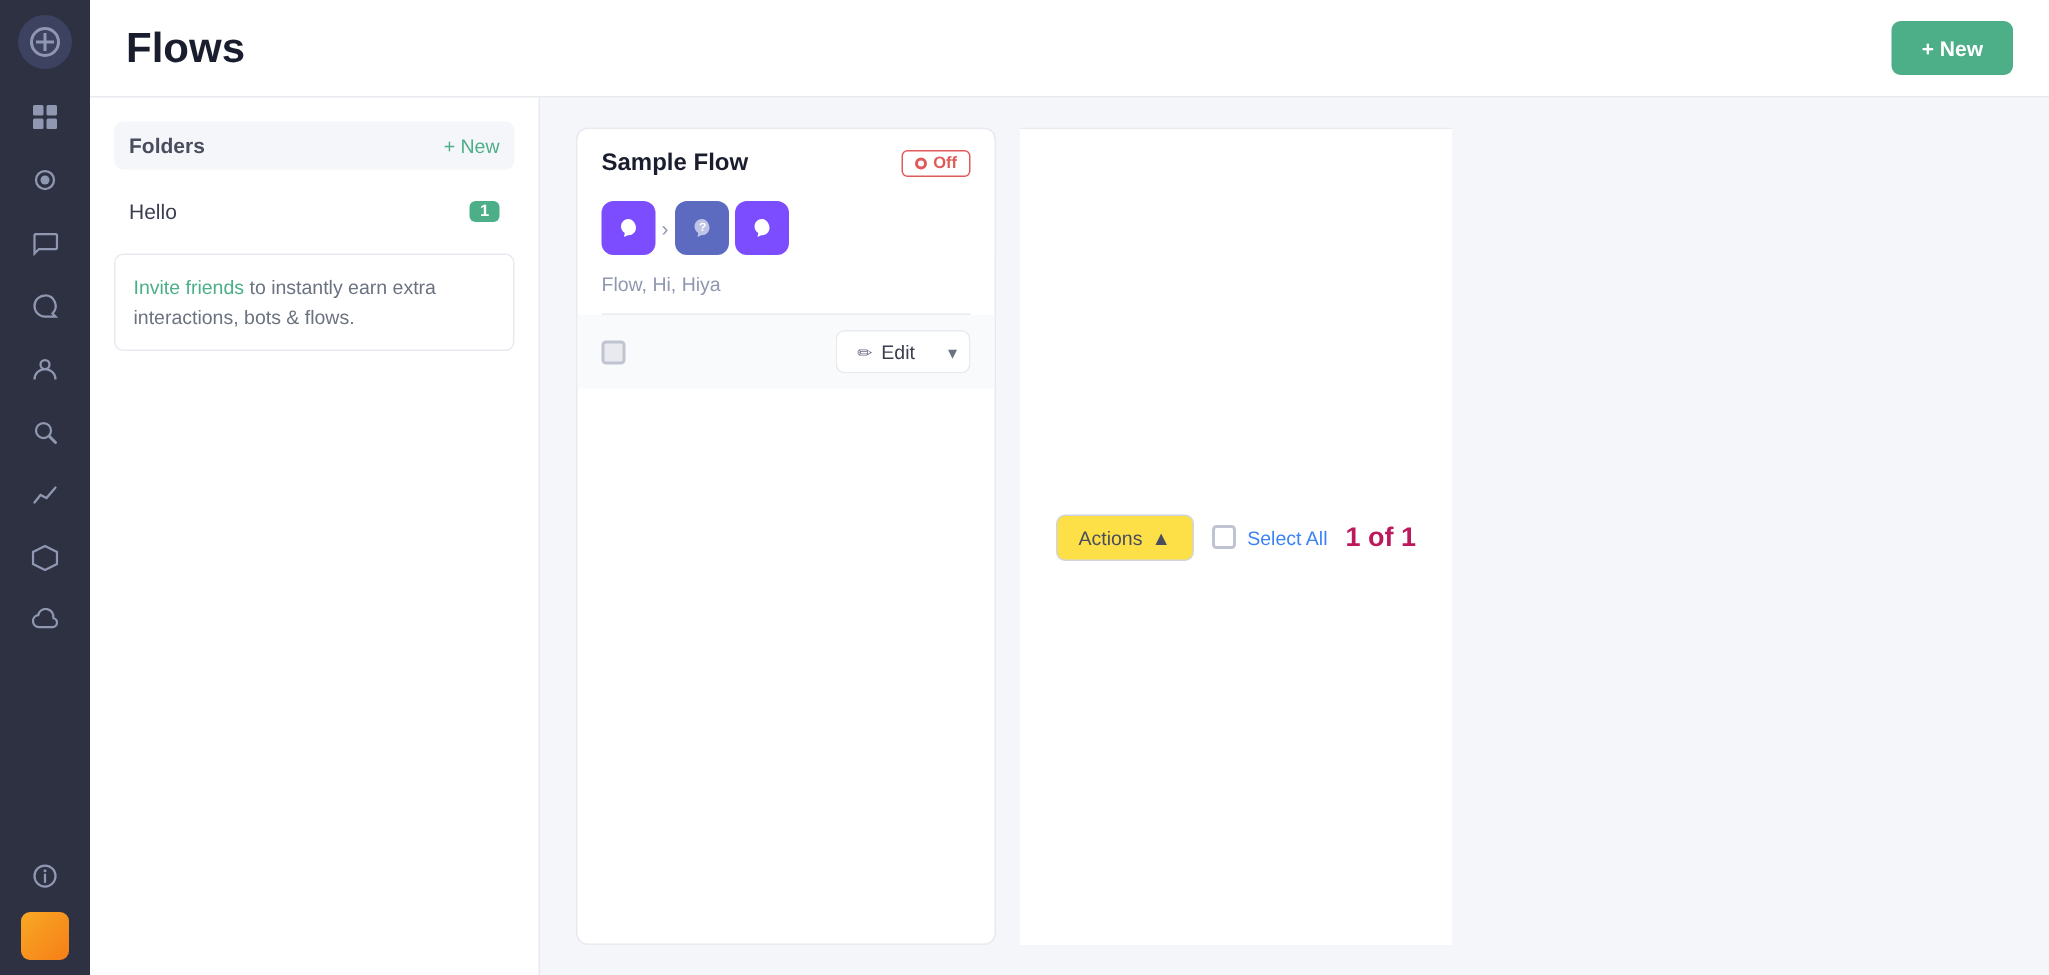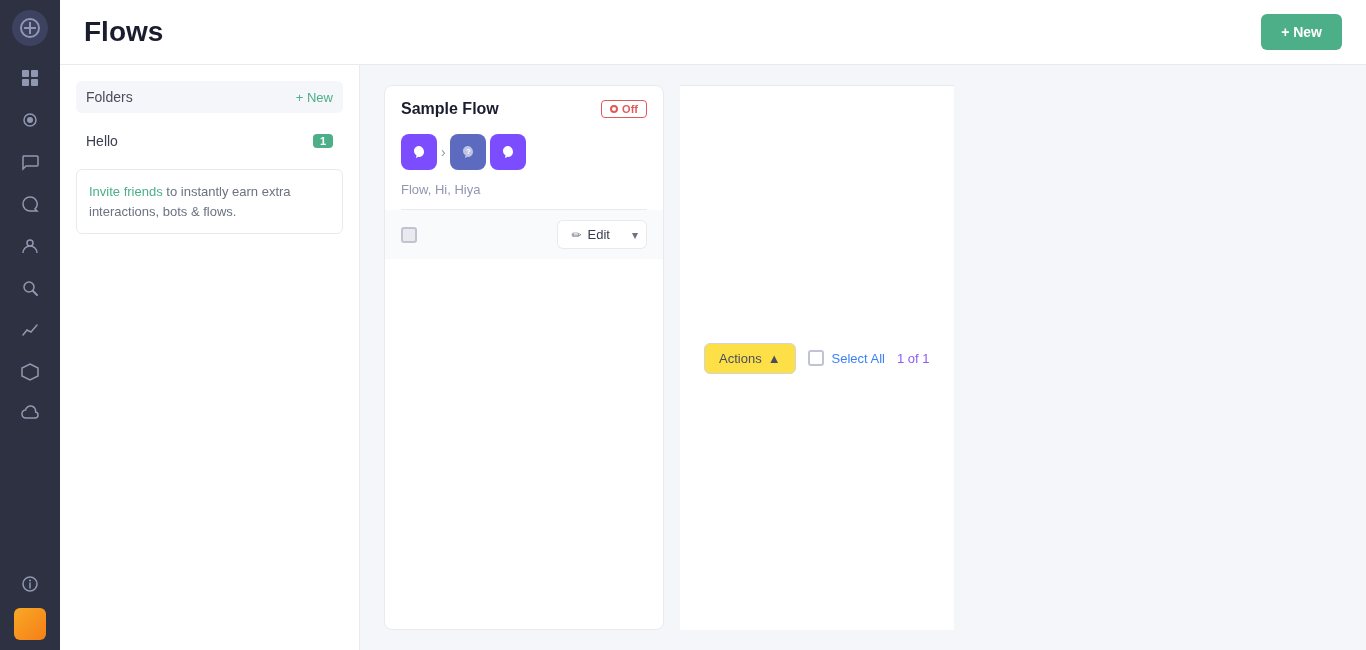--- a/index.html
+++ b/index.html
@@ -98,21 +98,21 @@
     .folders-header {
       display: flex;
       align-items: center;
       justify-content: space-between;
       padding: 8px 10px;
       background: #f5f6fa;
       border-radius: 6px;
     }
     .folders-label {
       font-size: 14px;
-      font-weight: 400;
+      font-weight: 700;
       color: #4a4d5e;
     }
     .folders-new-btn {
       color: #4caf87;
       font-size: 13px;
       cursor: pointer;
       font-weight: 500;
     }
     .folder-item {
       display: flex;
@@ -291,23 +291,23 @@
       border-radius: 3px;
       background: #fff;
       cursor: pointer;
     }
     .select-all-label {
       font-size: 13px;
       color: #3b82f6;
     }
     .page-count {
       margin-left: auto;
-      font-size: 13px;
-      color: #8b5cf6;
-      font-weight: 400;
+      font-size: 18px;
+      color: #be185d;
+      font-weight: 700;
     }
   </style>
 </head>
 <body>
 
 <div class="sidebar">
   <div class="sidebar-logo">
     <svg width="22" height="22" viewBox="0 0 22 22" fill="none">
       <circle cx="11" cy="11" r="9" stroke="#9098b1" stroke-width="2" fill="none"></circle>
       <line x1="5" y1="11" x2="17" y2="11" stroke="#9098b1" stroke-width="2"></line>

